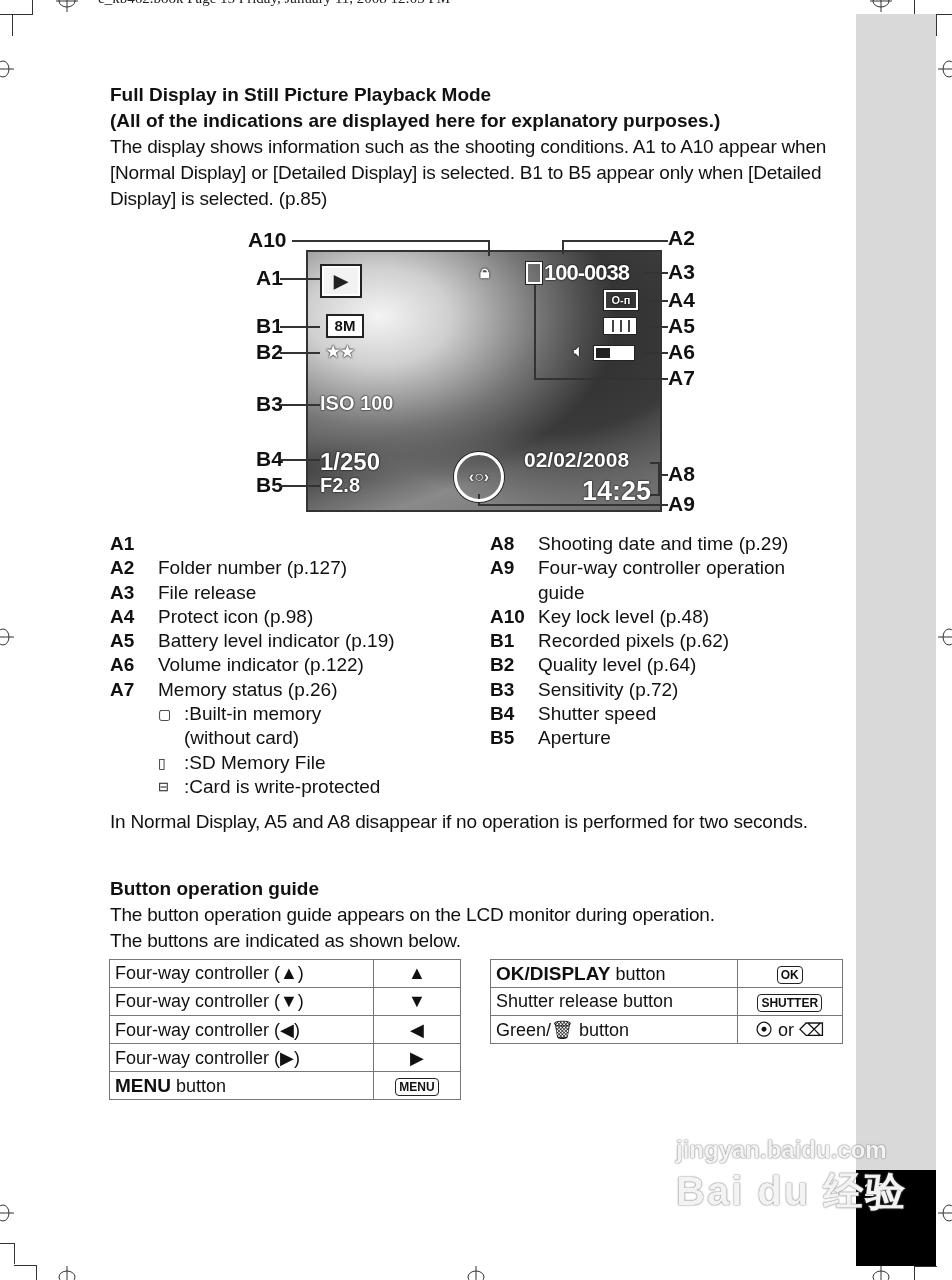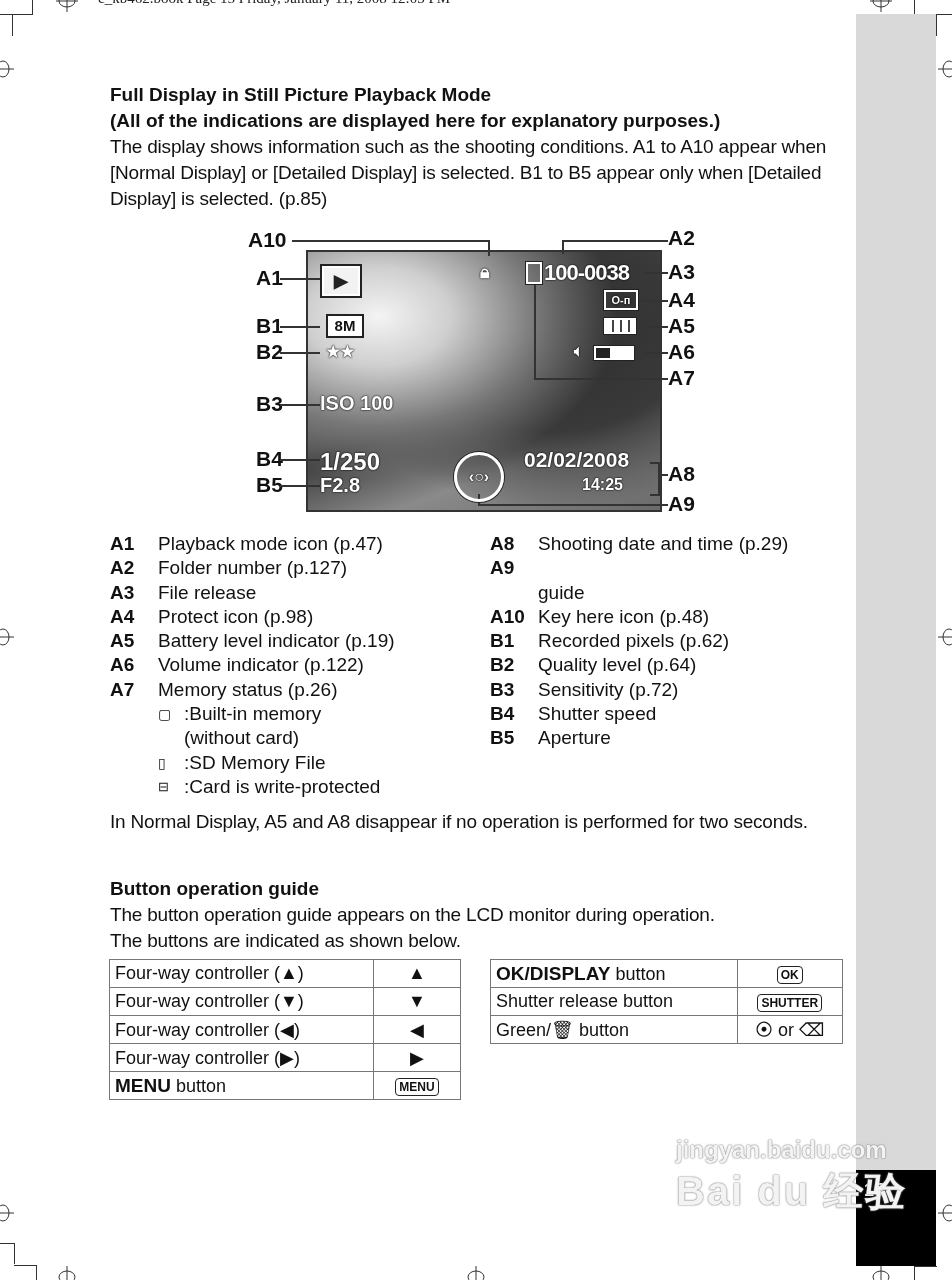--- a/index.html
+++ b/index.html
@@ -152,27 +152,26 @@
   <div class="osd" style="left:356px;top:92px;width:28px;height:12px;border:2px solid #fff;outline:1px solid #222;background:repeating-linear-gradient(90deg,#fff 0 6px,#444 6px 8px);"></div>
   <div class="osd" style="left:326px;top:116px;font-size:15px;">🔈︎</div>
   <div class="osd" style="left:346px;top:120px;width:36px;height:10px;border:2px solid #fff;outline:1px solid #222;background:linear-gradient(90deg,#222 0 40%,#fff 40%);"></div>
   <div class="osd" style="left:78px;top:88px;width:34px;height:20px;background:#fff;color:#111;border:2px solid #222;text-align:center;font-size:15px;line-height:20px;text-shadow:none;">8M</div>
   <div class="osd" style="left:78px;top:116px;font-size:16px;">★★</div>
   <div class="osd" style="left:72px;top:166px;font-size:20px;">ISO 100</div>
   <div class="osd" style="left:72px;top:222px;font-size:24px;">1/250</div>
   <div class="osd" style="left:72px;top:248px;font-size:20px;">F2.8</div>
   <div class="osd" style="left:206px;top:226px;width:44px;height:44px;border:3px solid #fff;border-radius:50%;outline:none;box-shadow:0 0 0 1px #222;text-align:center;line-height:44px;font-size:16px;">‹○›</div>
   <div class="osd" style="left:276px;top:222px;font-size:21px;">02/02/2008</div>
-  <div class="osd" style="left:334px;top:250px;font-size:16px;">14:25</div>
+  <div class="osd" style="left:334px;top:250px;font-size:27px;">14:25</div>
 </div>
 
 <div class="legend" style="left:110px;">
   <div class="row">
       <span class="code">A1</span>
-      <span>Playback mode icon (p.47)</span>
     </div>
   <div class="row">
       <span class="code">A2</span>
       <span>Folder number (p.127)</span>
     </div>
   <div class="row">
       <span class="code">A3</span>
       <span>File release</span>
     </div>
   <div class="row">
@@ -209,28 +208,29 @@
     </div>
 </div>
 
 <div class="legend" style="left:490px;">
   <div class="row">
       <span class="code">A8</span>
       <span>Shooting date and time (p.29)</span>
     </div>
   <div class="row">
       <span class="code">A9</span>
+      <span>Four-way controller operation</span>
     </div>
   <div class="row">
       <span class="code"></span>
       <span>guide</span>
     </div>
   <div class="row">
       <span class="code">A10</span>
-      <span>Key here icon (p.48)</span>
+      <span>Key lock level (p.48)</span>
     </div>
   <div class="row">
       <span class="code">B1</span>
       <span>Recorded pixels (p.62)</span>
     </div>
   <div class="row">
       <span class="code">B2</span>
       <span>Quality level (p.64)</span>
     </div>
   <div class="row">

